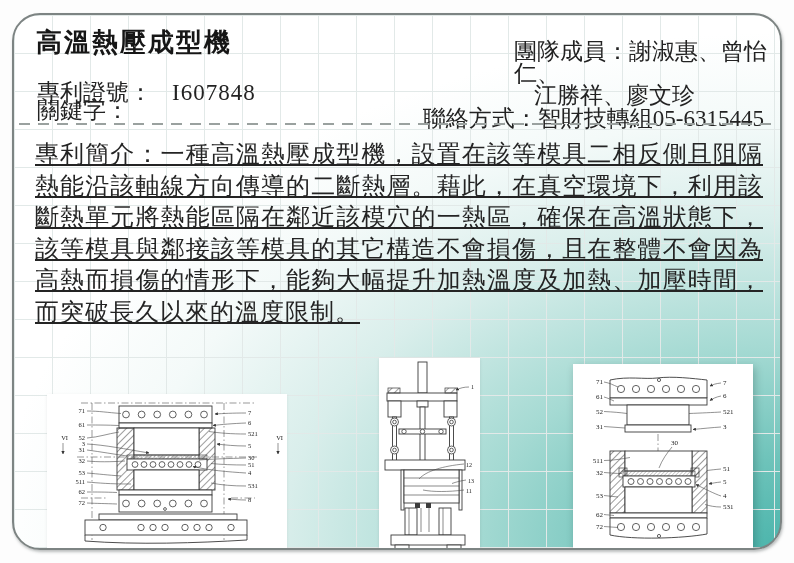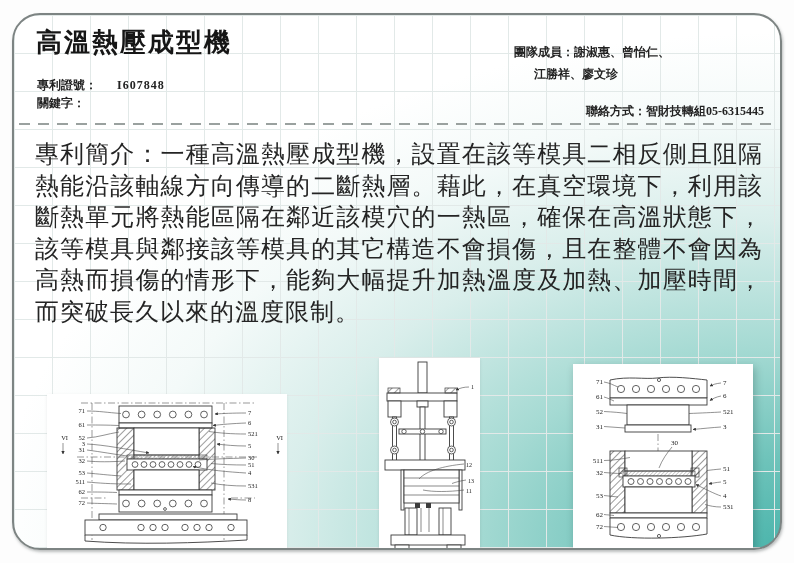--- a/index.html
+++ b/index.html
@@ -8,31 +8,31 @@
   .card{
     position:absolute;left:12px;top:13px;width:770px;height:537px;
     border:2px solid #7d8483;border-radius:28px;overflow:hidden;
     box-shadow:1px 2px 3px rgba(60,70,70,.35);
     background-image:
       repeating-linear-gradient(0deg,#e2e9e8 0 1px,transparent 1px 38px),
       repeating-linear-gradient(90deg,#e2e9e8 0 1px,transparent 1px 38px),
       radial-gradient(125% 118% at 100% 100%, #4cb5ac 0%, #6ec3ba 14%, #a5dad3 32%, #d9eeeb 52%, #f4faf9 68%, #ffffff 82%);
   }
   .title{position:absolute;left:22px;top:10px;font-size:26px;font-weight:bold;letter-spacing:2px;color:#161616;}
-  .meta{font-size:12px;font-weight:bold;color:#222;}
+  .meta{font-size:23px;font-weight:normal;color:#222;}
   .patent-row{position:absolute;left:23px;top:62px;}
   .patent-no{margin-left:20px;letter-spacing:1px;}
   .keywords-row{position:absolute;left:23px;top:80px;}
   .team{position:absolute;left:500px;top:26px;width:258px;line-height:22px;text-align:left;}
   .team .l2{display:block;margin-left:20px;}
   .contact{position:absolute;right:16px;top:88px;text-align:center;}
   .divider{position:absolute;left:5px;right:5px;top:108px;height:2px;
     background:repeating-linear-gradient(to right,#9aa19f 0 11px,transparent 11px 19px);}
   .abstract{position:absolute;left:21px;top:124px;width:728px;
-    font-size:24px;line-height:31.5px;letter-spacing:1px;text-align:justify;color:#242424;}
+    font-size:24px;line-height:31.5px;letter-spacing:1px;text-align:justify;color:#242424;text-decoration:underline;}
   .fig-panel{position:absolute;background:#fff;margin-top:31px;}
   .fig5{left:33px;top:348px;width:240px;height:178px;box-shadow:0 1px 3px rgba(0,0,0,.08);text-decoration:underline;}
   .fig1{left:365px;top:312px;width:101px;height:216px;box-shadow:0 1px 3px rgba(0,0,0,.10);}
   .fig4{left:559px;top:318px;width:180px;height:209px;box-shadow:2px 3px 8px rgba(0,40,35,.25);}
   svg{display:block;}
   .ln{fill:none;stroke:#3a3a3a;stroke-width:0.9;}
   .th{fill:none;stroke:#3a3a3a;stroke-width:0.6;}
   .wh{fill:#ffffff;stroke:#3a3a3a;stroke-width:0.9;}
   .cl{fill:none;stroke:#555;stroke-width:0.6;stroke-dasharray:7 2.5 1.5 2.5;}
   .ld{fill:none;stroke:#4a4a4a;stroke-width:0.6;}

